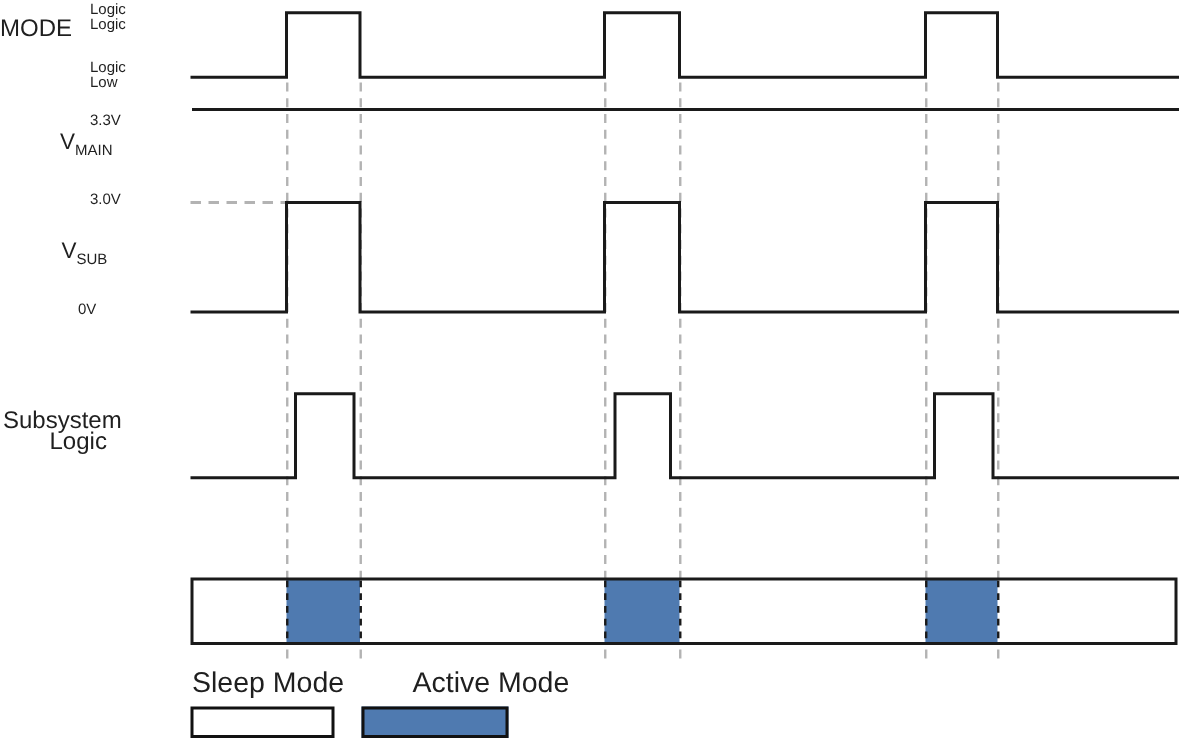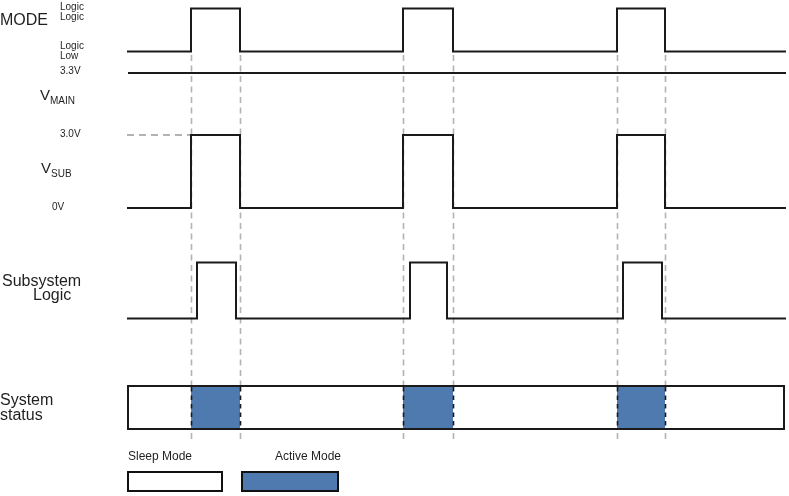--- a/index.html
+++ b/index.html
@@ -7,21 +7,21 @@
     position:relative;width:789px;height:496px;background:#ffffff;overflow:hidden;
     font-family:"Liberation Sans",sans-serif;color:#1f1f1f;
   }
   .stage svg{position:absolute;left:0;top:0;}
   .lbl{position:absolute;white-space:pre;}
   .small{font-size:10px;line-height:10px;}
   .row{font-size:16px;line-height:15px;}
   .right{}
   .vname{font-size:15px;line-height:15px;}
   .vname sub{font-size:10px;margin-top:33px;}
-  .legend-text{font-size:12px;line-height:16px;}
+  .legend-text{font-size:19px;line-height:16px;}
   .box{position:absolute;width:92px;height:17px;border:2px solid #111;background:#fff;}
 </style>
 </head>
 <body>
 
 <div class="stage">
 
   <svg id="wave-svg" width="789" height="496" viewBox="0 0 789 496">
     <g id="g-grid">
         <line x1="191.5" y1="55" x2="191.5" y2="442" stroke="#b3b3b3" stroke-width="1.6" stroke-dasharray="6 4.5"></line>
@@ -60,34 +60,33 @@
         <rect x="128" y="386" width="656" height="43" fill="none" stroke="#1a1a1a" stroke-width="2"></rect>
       </g>
   </svg>
 
   <div class="lbl row right" style="left:0;width:78px;top:12px;">MODE</div>
 
   <div class="lbl small right" style="left:60px;width:53px;top:2px;"><span>Logic</span><br><span>Logic</span></div>
 
   <div class="lbl small right" style="left:60px;width:54px;top:41px;"><span>Logic</span><br><span>Low</span></div>
 
-  <div class="lbl small right" style="left:60px;width:57px;top:66px;">3.3V</div>
+  <div class="lbl small right" style="left:60px;width:57px;top:76px;">3.3V</div>
 
   <div class="lbl vname" style="left:40px;top:87px;"><span>V</span><sub>MAIN</sub></div>
 
   <div class="lbl small right" style="left:60px;width:58px;top:129px;">3.0V</div>
 
   <div class="lbl vname" style="left:41px;top:160px;text-align:right;"><span>V</span><sub>SUB</sub></div>
 
   <div class="lbl small right" style="left:52px;width:57px;top:202px;">0V</div>
 
   <div class="lbl row" style="left:2px;top:273px;">Subsystem</div>
   <div class="lbl row" style="left:33px;top:287px;">Logic</div>
 
-  <div class="lbl row right" style="left:0;width:81px;top:392px;"><span>System</span><br><span>status</span></div>
 
   <div class="lbl legend-text" style="left:128px;top:448px;">Sleep Mode</div>
   <div class="lbl legend-text" style="left:243px;top:448px;margin-left:32px;">Active Mode</div>
 
   <div class="box" id="sleep-box" style="left:127px;top:471px;"></div>
   <div class="box" id="active-box" style="left: 241px; top: 471px; width: 94px; background: rgb(79, 122, 176);"></div>
 
 </div>
 
 </body></html>

